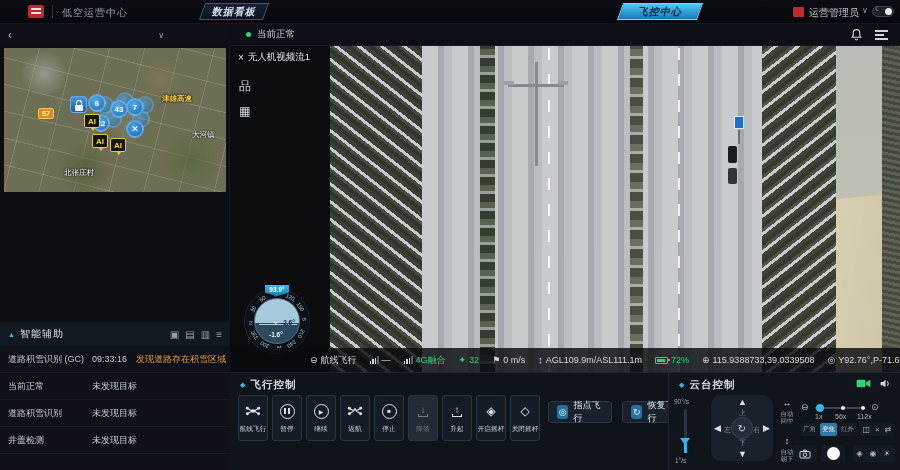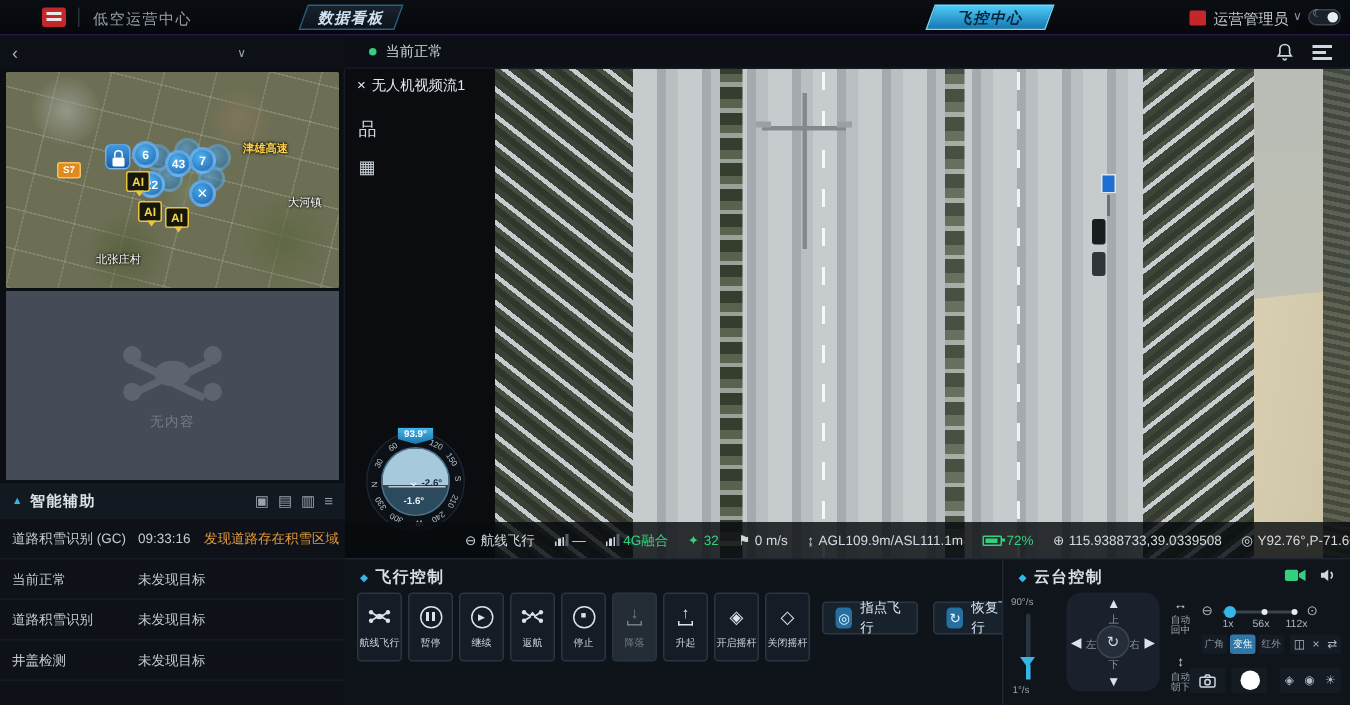--- a/index.html
+++ b/index.html
@@ -1,18 +1,18 @@
 <!DOCTYPE html>
 <html><head>
 <meta charset="utf-8">
 <style>
   * { margin:0; padding:0; box-sizing:border-box; }
   html,body { width:900px; height:470px; overflow:hidden; background:#05070b;
     font-family:"Liberation Sans","DejaVu Sans",sans-serif; }
-  .stage { position:relative; width:900px; height:370px; background:#6d28d9; color:#c9d0d6; }
+  .stage { position:relative; width:900px; height:370px; background:#14532d; color:#c9d0d6; }
 
   
   .topbar { position:absolute; left:0; top:0; width:900px; height:24px; background:linear-gradient(180deg,#0a0d12,#06080c); border-bottom:1px solid #101820; z-index:40; }
   .brand-logo { position:absolute; left:28px; top:5px; width:16px; height:13px; background:#c3262b; border-radius:2px; }
   .brand-logo:after { content:""; position:absolute; left:3px; top:3px; width:10px; height:2px; background:#e8e8e8; box-shadow:0 4px 0 #e8e8e8; }
   .top-divider { position:absolute; left:52px; top:5px; width:1px; height:13px; background:#2a323c; }
   .brand-label { position:absolute; left:62px; top:6px; font-size:10px; color:#96a0ab; letter-spacing:1px; }
   .tab { position:absolute; top:3px; height:17px; transform:skewX(-20deg); border:1px solid #2a5d7e; display:flex; align-items:center; justify-content:center; }
   .tab > span { transform:skewX(20deg); font-size:10px; font-style:italic; font-weight:bold; letter-spacing:1px; }
   .tab-dash { left:202px; width:64px; background:linear-gradient(180deg,#18222d,#0c131b); color:#cfe3f0; }
@@ -55,21 +55,21 @@
   .map-label { position:absolute; font-size:7.5px; color:#fff; text-shadow:0 0 2px #000,0 0 2px #000; }
   .map-label.hw { color:#ffd34d; font-weight:bold; }
 
   .placeholder { position:absolute; left:4px; top:170px; width:222px; height:126px; background:#454c57; display:flex; flex-direction:column; align-items:center; justify-content:center; gap:4px; }
   .placeholder svg { opacity:.35; }
   .placeholder-text { font-size:9px; color:#747d88; letter-spacing:1px; }
 
   .assist { position:absolute; left:0; top:298px; width:230px; height:148px; background:#0e1218; }
   .assist-header { position:absolute; left:0; top:0; width:230px; height:24px; background:#131921; display:flex; align-items:center; padding:0 8px; }
   .assist-chevron { color:#35b6e9; font-size:7px; margin-right:5px; line-height:1; }
-  .assist-title { font-size:10px; font-weight:bold; color:#dbe2e8; letter-spacing:1px; }
+  .assist-title { font-size:10px; font-weight:normal; color:#dbe2e8; letter-spacing:1px; }
   .assist-tools { margin-left:auto; display:flex; gap:6px; }
   .assist-tools span { font-size:10px; color:#9aa3ad; cursor:pointer; }
   .assist-row { position:absolute; left:0; width:230px; height:27px; display:flex; align-items:center; border-bottom:1px solid #151b23; }
   .ar-name { margin-left:8px; width:84px; font-size:9px; color:#c3cad1; }
   .ar-time { width:44px; font-size:9px; color:#c3cad1; }
   .ar-result { font-size:9px; color:#c3cad1; }
   .ar-result.alert { color:#e09a3c; }
 
   
   .main-top { position:absolute; left:230px; top:24px; width:670px; height:22px; background:#0c1016; border-bottom:1px solid #131a22; display:flex; align-items:center; z-index:20; }
@@ -232,36 +232,20 @@
       <div class="drone-marker" style="left:122px;top:72px">✕</div>
       <div class="ai-badge" style="left:80px;top:66px">AI</div>
       <div class="ai-badge" style="left:88px;top:86px">AI</div>
       <div class="ai-badge" style="left:106px;top:90px">AI</div>
       <div class="road-badge" style="left:34px;top:60px">S7</div>
       <div class="map-label hw" style="left:158px;top:46px">津雄高速</div>
       <div class="map-label" style="left:188px;top:82px">大河镇</div>
       <div class="map-label" style="left:60px;top:120px">北张庄村</div>
     </div>
 
-    <div class="placeholder">
-      <svg width="78" height="44" viewBox="0 0 64 36">
-        <g fill="#8b939f">
-          <circle cx="10" cy="8" r="5"></circle>
-            <circle cx="54" cy="8" r="5"></circle>
-            <circle cx="10" cy="28" r="5"></circle>
-            <circle cx="54" cy="28" r="5"></circle>
-          <rect x="12" y="10" width="18" height="4" transform="rotate(25 12 10)"></rect>
-          <rect x="34" y="22" width="18" height="4" transform="rotate(25 34 22)"></rect>
-          <rect x="34" y="10" width="18" height="4" transform="rotate(-25 52 10)"></rect>
-          <rect x="12" y="26" width="18" height="4" transform="rotate(-25 12 26)"></rect>
-          <ellipse cx="32" cy="18" rx="10" ry="7"></ellipse>
-        </g>
-      </svg>
-      <span class="placeholder-text">无内容</span>
-    </div>
 
     <div class="assist">
       <div class="assist-header">
         <span class="assist-chevron">▲</span>
         <span class="assist-title">智能辅助</span>
         <span class="assist-tools">
           <span>▣</span>
           <span>▤</span>
           <span>▥</span>
           <span>≡</span>

